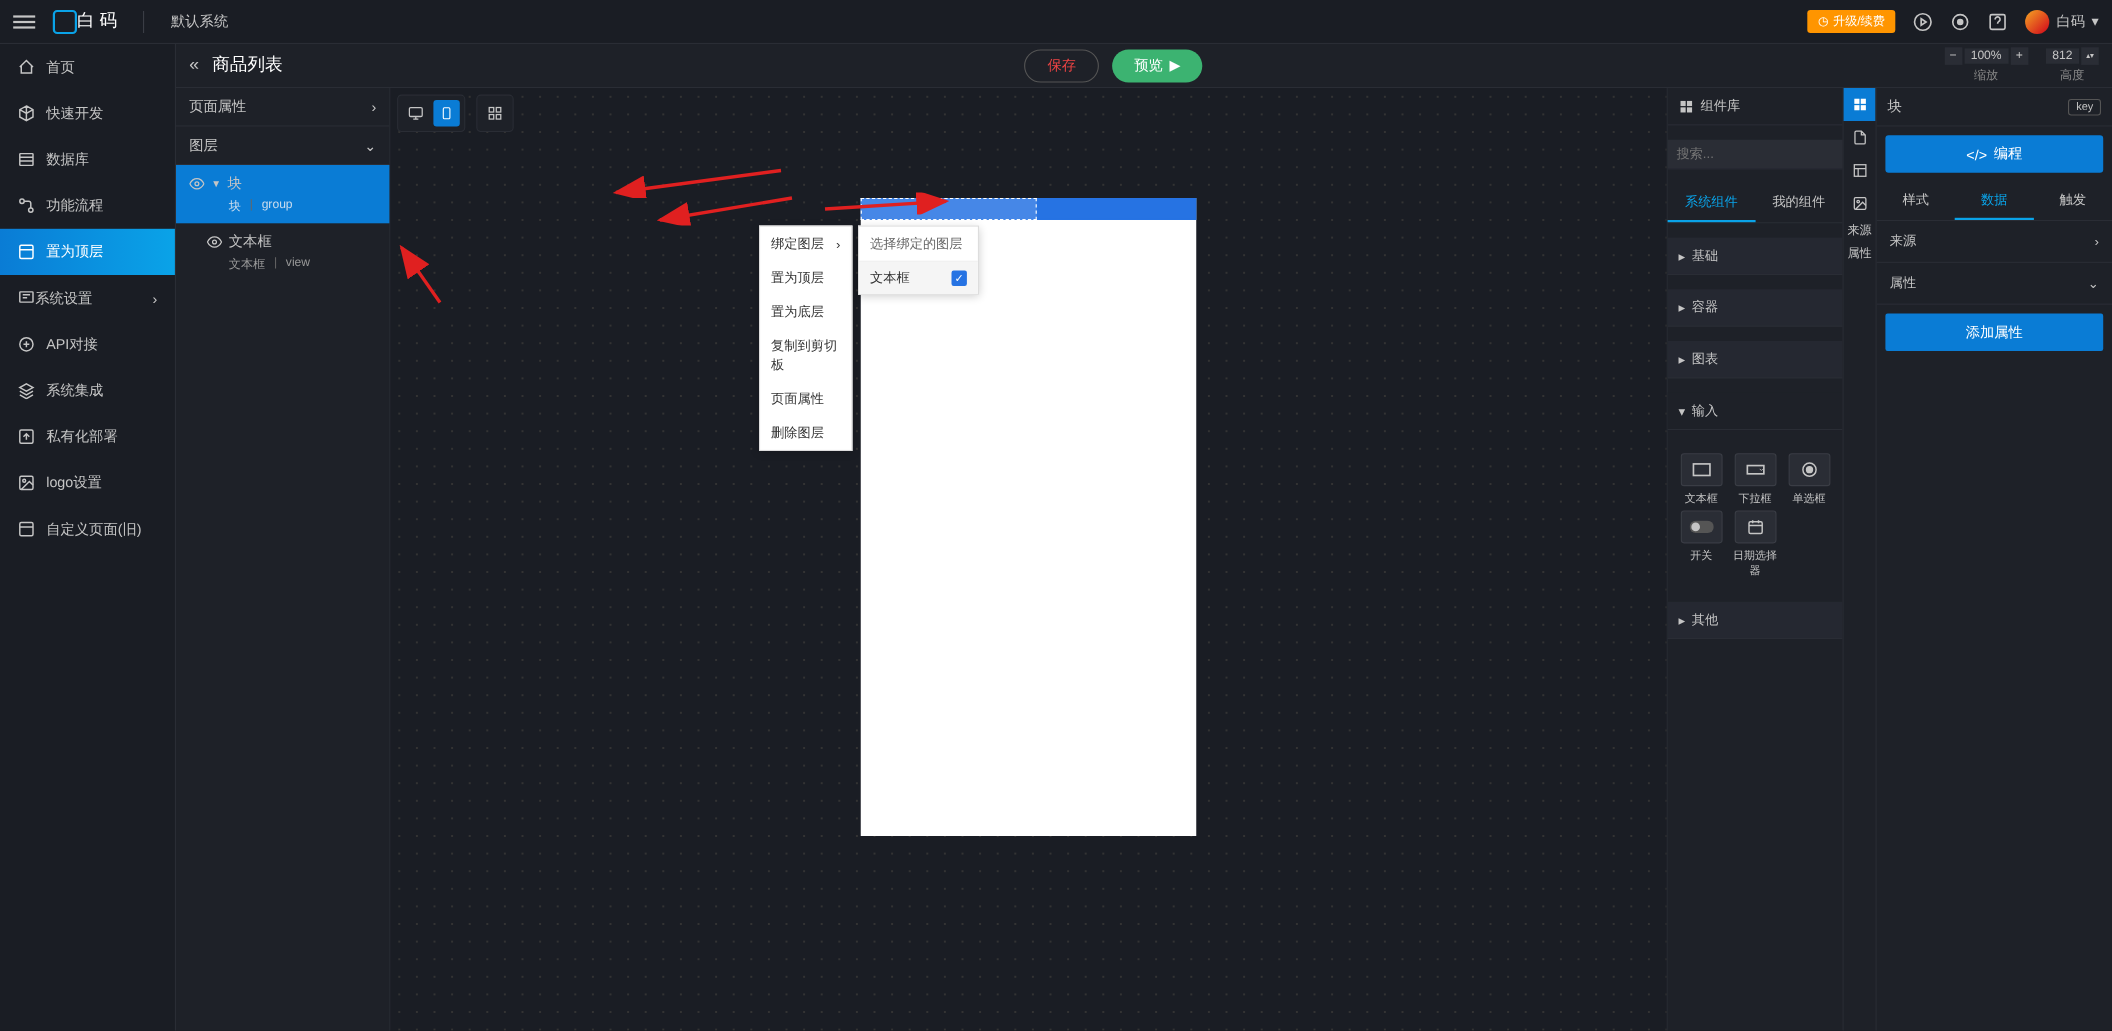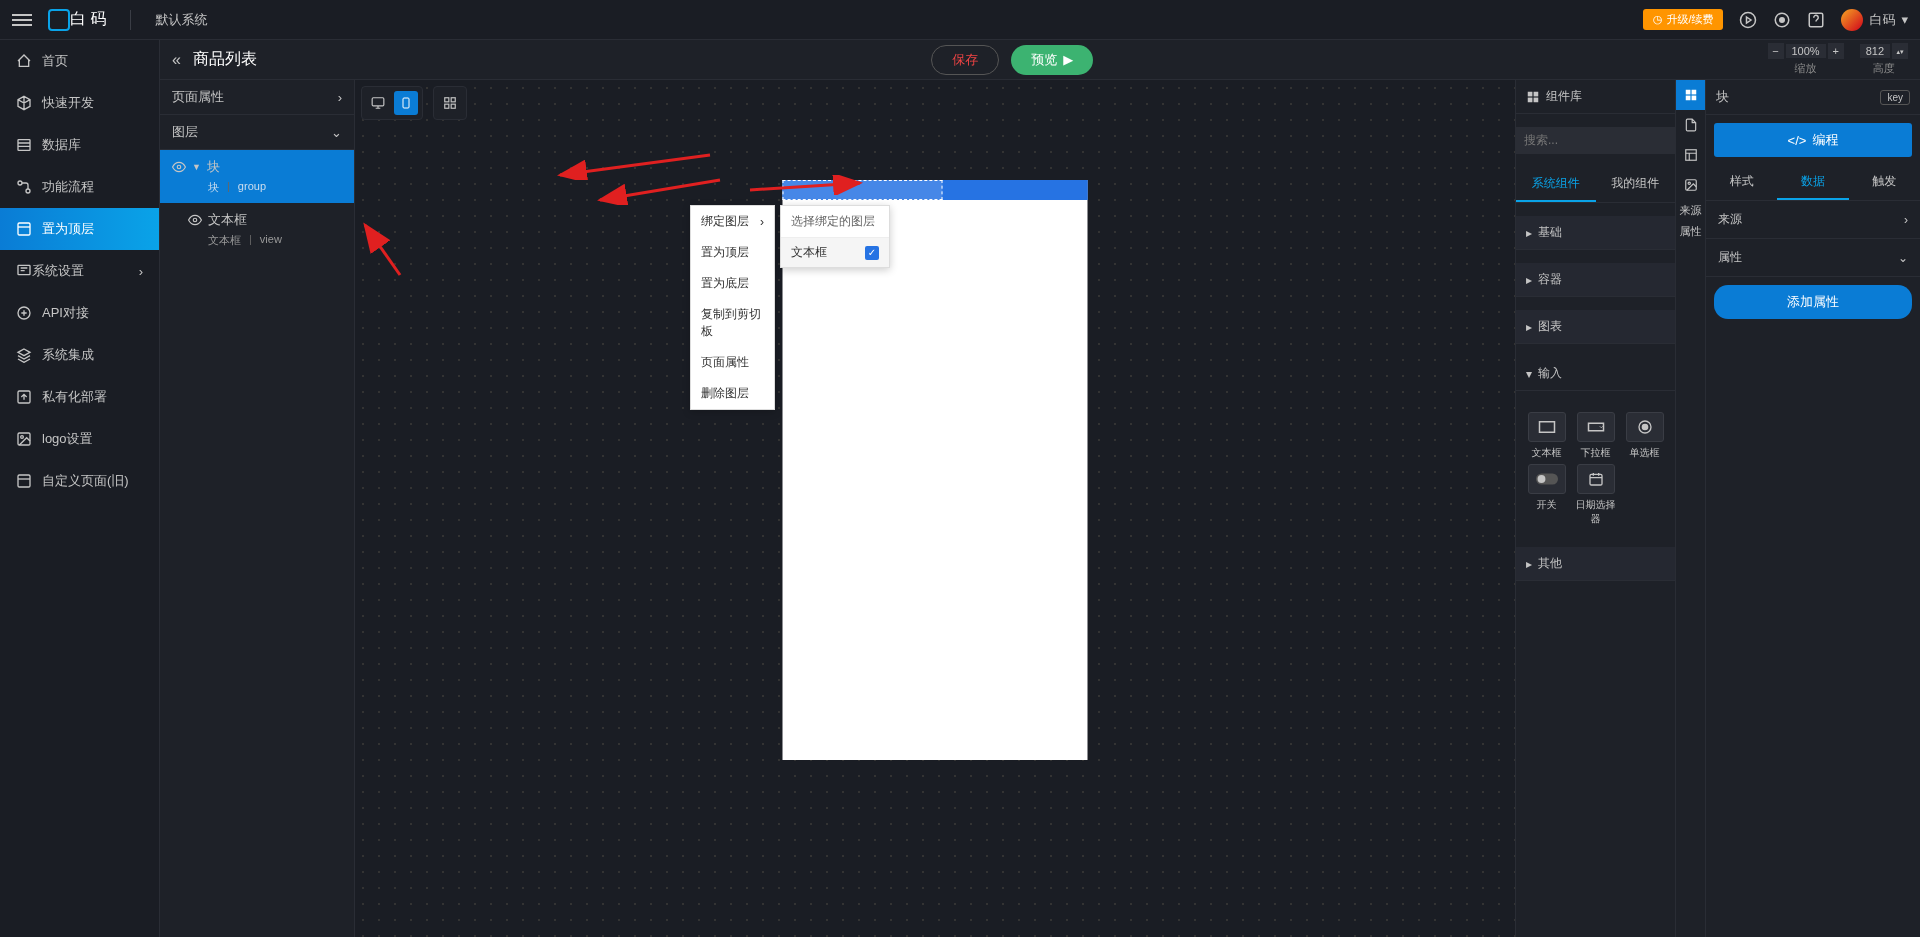--- a/index.html
+++ b/index.html
@@ -105,21 +105,21 @@
 
 
 .props-panel { width: 215px; background: #1e2128; border-left: 1px solid #2a2d35; }
 .props-header { display: flex; align-items: center; justify-content: space-between; padding: 8px 10px; border-bottom: 1px solid #2a2d35; font-size: 13px; }
 .key-badge { border: 1px solid #555; border-radius: 3px; padding: 1px 6px; font-size: 10px; }
 .code-btn { margin: 8px; padding: 8px 0; background: #0a7cd5; color: #fff; text-align: center; cursor: pointer; font-size: 13px; border-radius: 3px; display: flex; align-items: center; justify-content: center; gap: 6px; }
 .props-tabs { display: flex; border-bottom: 1px solid #2a2d35; }
 .props-tab { flex: 1; text-align: center; padding: 8px 0; font-size: 12px; cursor: pointer; }
 .props-tab.active { color: #0aa3e8; border-bottom: 2px solid #0aa3e8; }
 .props-row { display: flex; align-items: center; justify-content: space-between; padding: 10px 12px; border-bottom: 1px solid #2a2d35; font-size: 12px; cursor: pointer; }
-.add-prop-btn { margin: 8px; padding: 8px 0; background: #0a7cd5; color: #fff; text-align: center; cursor: pointer; font-size: 13px; border-radius: 14px; }
+.add-prop-btn { margin: 8px; padding: 8px 0; background: #0a7cd5; color: #fff; text-align: center; cursor: pointer; font-size: 13px; border-radius: 2px; }
 
 svg { display: block; }
 </style>
 </head>
 <body>
 
 <div class="header">
   <div class="header-left">
     <div class="menu-icon">
         <span></span>

